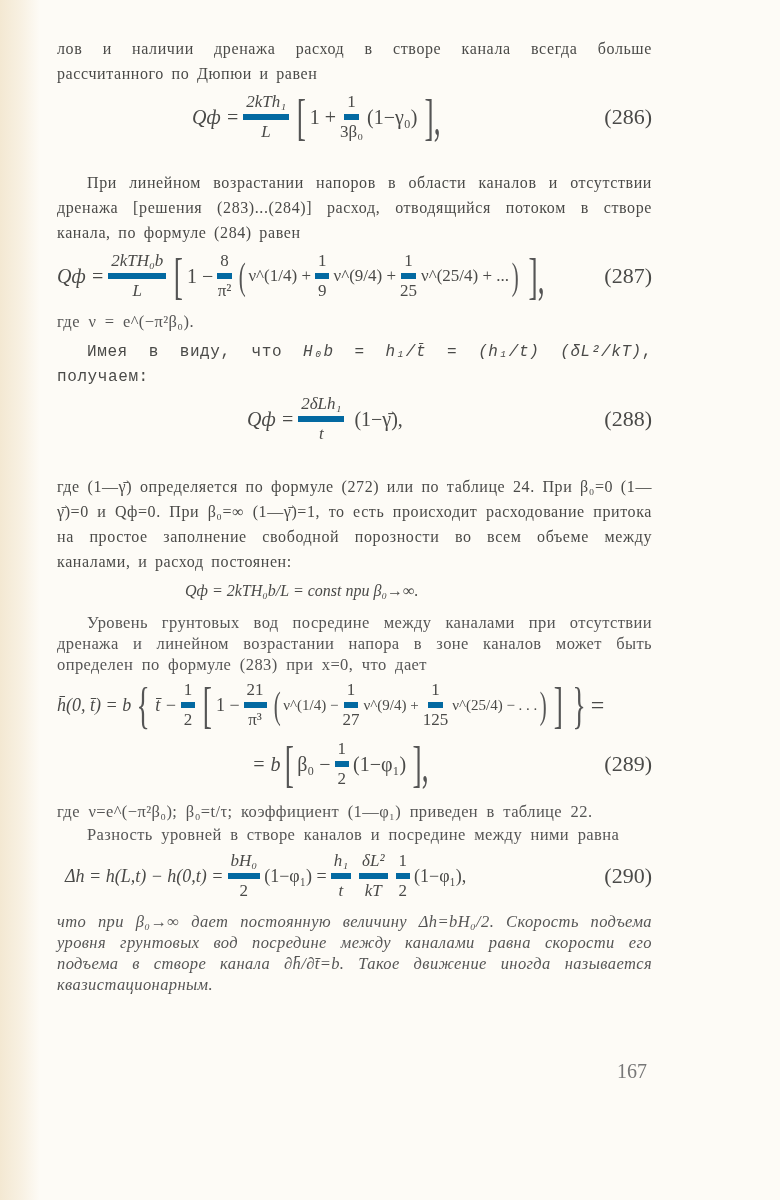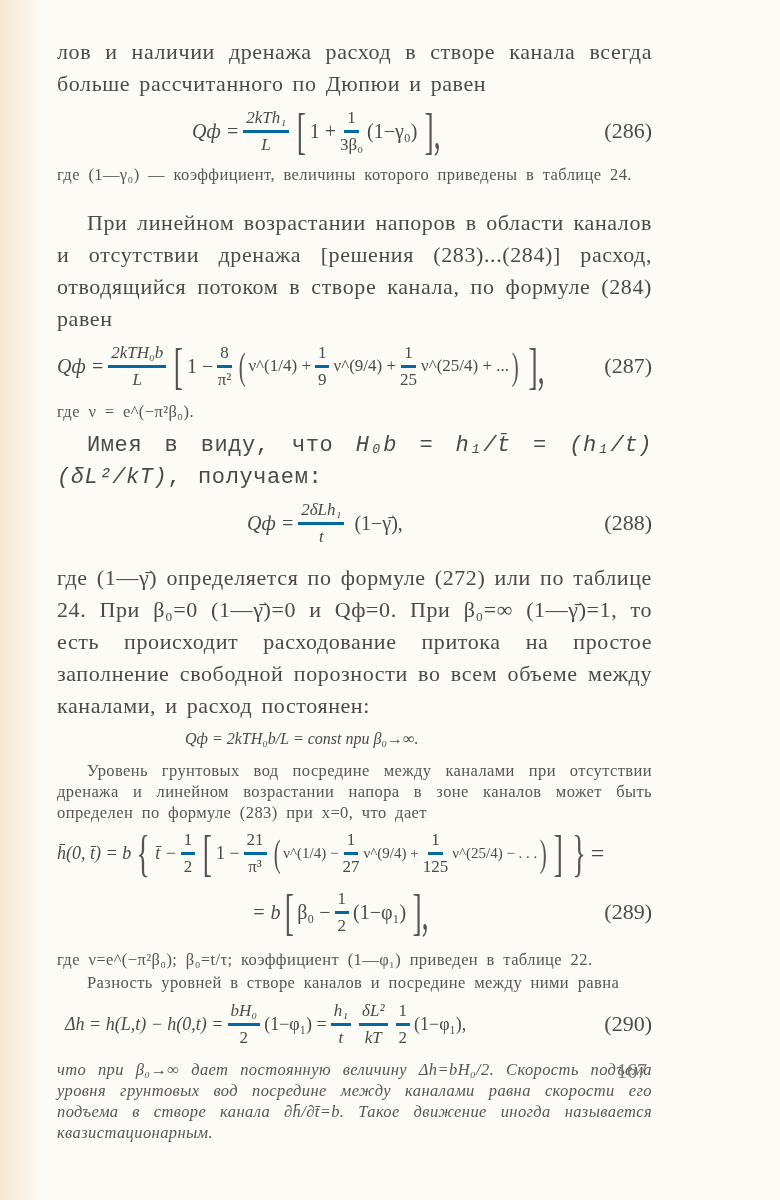--- a/index.html
+++ b/index.html
@@ -12,39 +12,39 @@
     }
     .page-edge {
       position: absolute; left: 0; top: 0; bottom: 0; width: 40px;
       background: linear-gradient(to right, #f3e8d2 0%, #f8f1e3 55%, rgba(253,251,246,0) 100%);
     }
     .content {
       position: absolute; left: 57px; top: 36px; width: 595px;
     }
     p { margin: 0; }
     .para {
-      font-size: 22px; line-height: 32px; text-align: justify;
+      font-size: 16px; line-height: 25px; text-align: justify;
       letter-spacing: 0.6px; word-spacing: 3px;
     }
     .para.indent { text-indent: 30px; }
     .small {
       font-size: 16.5px; line-height: 21px; text-align: justify;
       letter-spacing: 0.4px; word-spacing: 4px; color: #555;
     }
     .small.indent { text-indent: 30px; }
     .eq {
       position: relative; display: flex; align-items: center;
       font-size: 20px; color: #4a4a48;
     }
     .eq .num { position: absolute; right: 0; font-size: 22px; }
     .frac {
       display: inline-flex; flex-direction: column; align-items: center;
       vertical-align: middle; margin: 0 4px;
     }
-    .frac .n { border-bottom: 3px solid #0369a1; padding: 0 3px; line-height: 24px; font-size: 17px; font-style: italic; }
+    .frac .n { border-bottom: 6px solid #0369a1; padding: 0 3px; line-height: 24px; font-size: 17px; font-style: italic; }
     .frac .d { line-height: 24px; font-size: 17px; font-style: italic; }
     .frac .n.up, .frac .d.up { font-style: normal; }
     .big { font-size: 50px; font-weight: 100; line-height: 50px; transform: scaleX(0.55); display: inline-block; color: #555; }
     .mid { font-size: 38px; line-height: 38px; transform: scaleX(0.55); display: inline-block; color: #555; }
     .it { font-style: italic; }
     .page-number {
       position: absolute; left: 617px; top: 1060px; font-size: 20px; color: #777;
     }
   </style>
 </head>
@@ -66,21 +66,20 @@
     <span>1 +</span>
     <span class="frac">
       <span class="n up">1</span>
       <span class="d up">3β₀</span>
     </span>
     <span>(1−γ₀)</span>
     <span class="big">],</span>
     <span class="num">(286)</span>
   </div>
 
-  <p class="small" style="margin-top:2px;">где (1—γ₀) — коэффициент, величины которого приведены в таблице 24.</p>
 
   <p class="para indent" style="margin-top:22px;">При линейном возрастании напоров в области каналов и отсутствии дренажа [решения (283)...(284)] расход, отводящийся потоком в створе канала, по формуле (284) равен</p>
 
   <div class="eq" style="height:62px; padding-left:0;">
     <span class="it">Qф =</span>
     <span class="frac">
       <span class="n">2kTH₀b</span>
       <span class="d">L</span>
     </span>
     <span class="big">[</span>
@@ -116,21 +115,21 @@
   <div class="eq" style="height:58px; padding-left:190px;">
     <span class="it">Qф =</span>
     <span class="frac">
       <span class="n">2δLh₁</span>
       <span class="d">t</span>
     </span>
     <span style="margin-left:6px;">(1−γ̄),</span>
     <span class="num">(288)</span>
   </div>
 
-  <p class="para" style="margin-top:10px;">где (1—γ̄) определяется по формуле (272) или по таблице 24. При β₀=0 (1—γ̄)=0 и Qф=0. При β₀=∞ (1—γ̄)=1, то есть происходит расходование притока на простое заполнение свободной порозности во всем объеме между каналами, и расход постоянен:</p>
+  <p class="para" style="margin-top:26px;">где (1—γ̄) определяется по формуле (272) или по таблице 24. При β₀=0 (1—γ̄)=0 и Qф=0. При β₀=∞ (1—γ̄)=1, то есть происходит расходование притока на простое заполнение свободной порозности во всем объеме между каналами, и расход постоянен:</p>
 
   <div class="eq" style="height:34px; padding-left:128px; font-size:16px;">
     <span class="it">Qф = 2kTH₀b/L = const  при  β₀→∞.</span>
   </div>
 
   <p class="small indent" style="margin-top:4px;">Уровень грунтовых вод посредине между каналами при отсутствии дренажа и линейном возрастании напора в зоне каналов может быть определен по формуле (283) при x=0, что дает</p>
 
   <div class="eq" style="height:60px; padding-left:0; font-size:18px;">
     <span class="it">h̄(0, t̄) = b</span>
     <span class="big">{</span>

